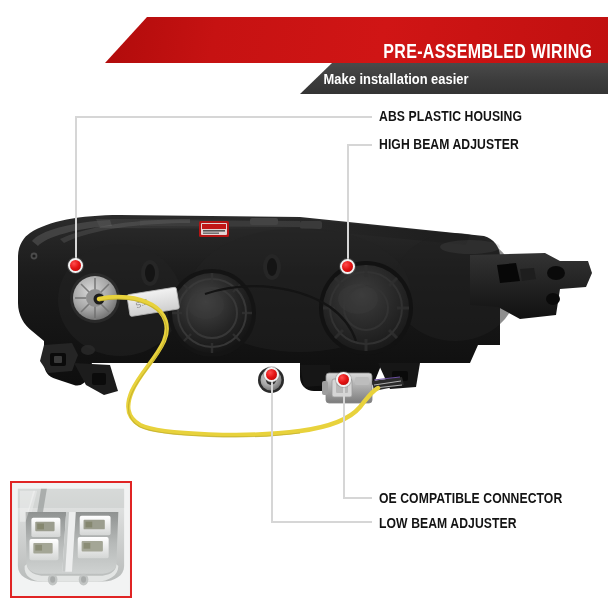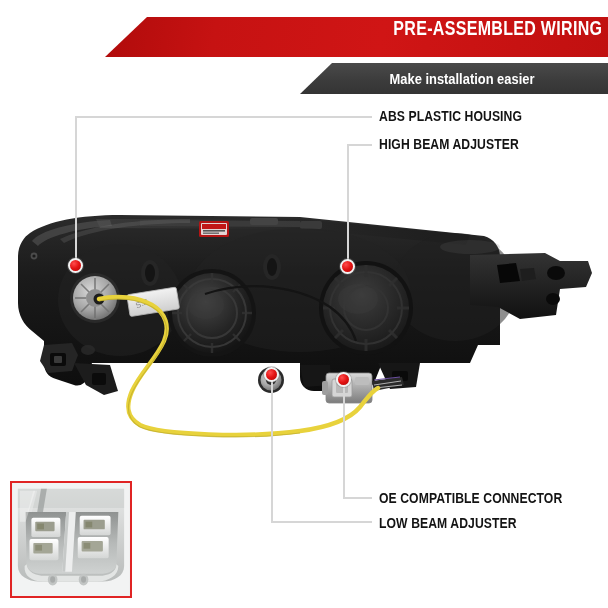--- a/index.html
+++ b/index.html
@@ -5,36 +5,36 @@
   html,body{margin:0;padding:0;background:#ffffff;}
   body{
     width:608px;height:608px;position:relative;overflow:hidden;
     font-family:"Liberation Sans","DejaVu Sans",sans-serif;
     -webkit-font-smoothing:antialiased;
   }
   .stage{position:absolute;inset:0;background:#fff;}
 
   
   .banner-red{
-    position:absolute;left:105px;top:17px;width:503px;height:40px;
+    position:absolute;left:105px;top:17px;width:503px;height:46px;
     background:linear-gradient(100deg,#b00b0b 0%,#c61212 22%,#d01515 55%,#c11010 100%);
     clip-path:polygon(42px 0,100% 0,100% 100%,0 100%);
-    display:flex;align-items:flex-start;justify-content:flex-end;
-    box-sizing:border-box;padding-right:6px;
+    display:flex;align-items:flex-end;justify-content:flex-end;
+    box-sizing:border-box;padding-right:16px;
   }
   .banner-red span{
     color:#fff;font-weight:700;font-size:20px;letter-spacing:.4px;
     transform:scaleX(.80);transform-origin:right center;white-space:nowrap;
     font-family:"Liberation Sans","DejaVu Sans",sans-serif;
   }
   .banner-dark{
     position:absolute;left:300px;top:63px;width:308px;height:31px;
     background:linear-gradient(180deg,#4a4a4a 0%,#3c3c3c 55%,#343434 100%);
     clip-path:polygon(32px 0,100% 0,100% 100%,0 100%);
-    display:flex;align-items:center;justify-content:center;
+    display:flex;align-items:center;justify-content:flex-start;
     box-sizing:border-box;padding-right:7px;
   }
   .banner-dark span{
     color:#fff;font-weight:700;font-size:15px;
     transform:scaleX(.86);transform-origin:right center;white-space:nowrap;
   }
 
   
   .callout{
     position:absolute;color:#131313;font-weight:700;font-size:14.5px;

